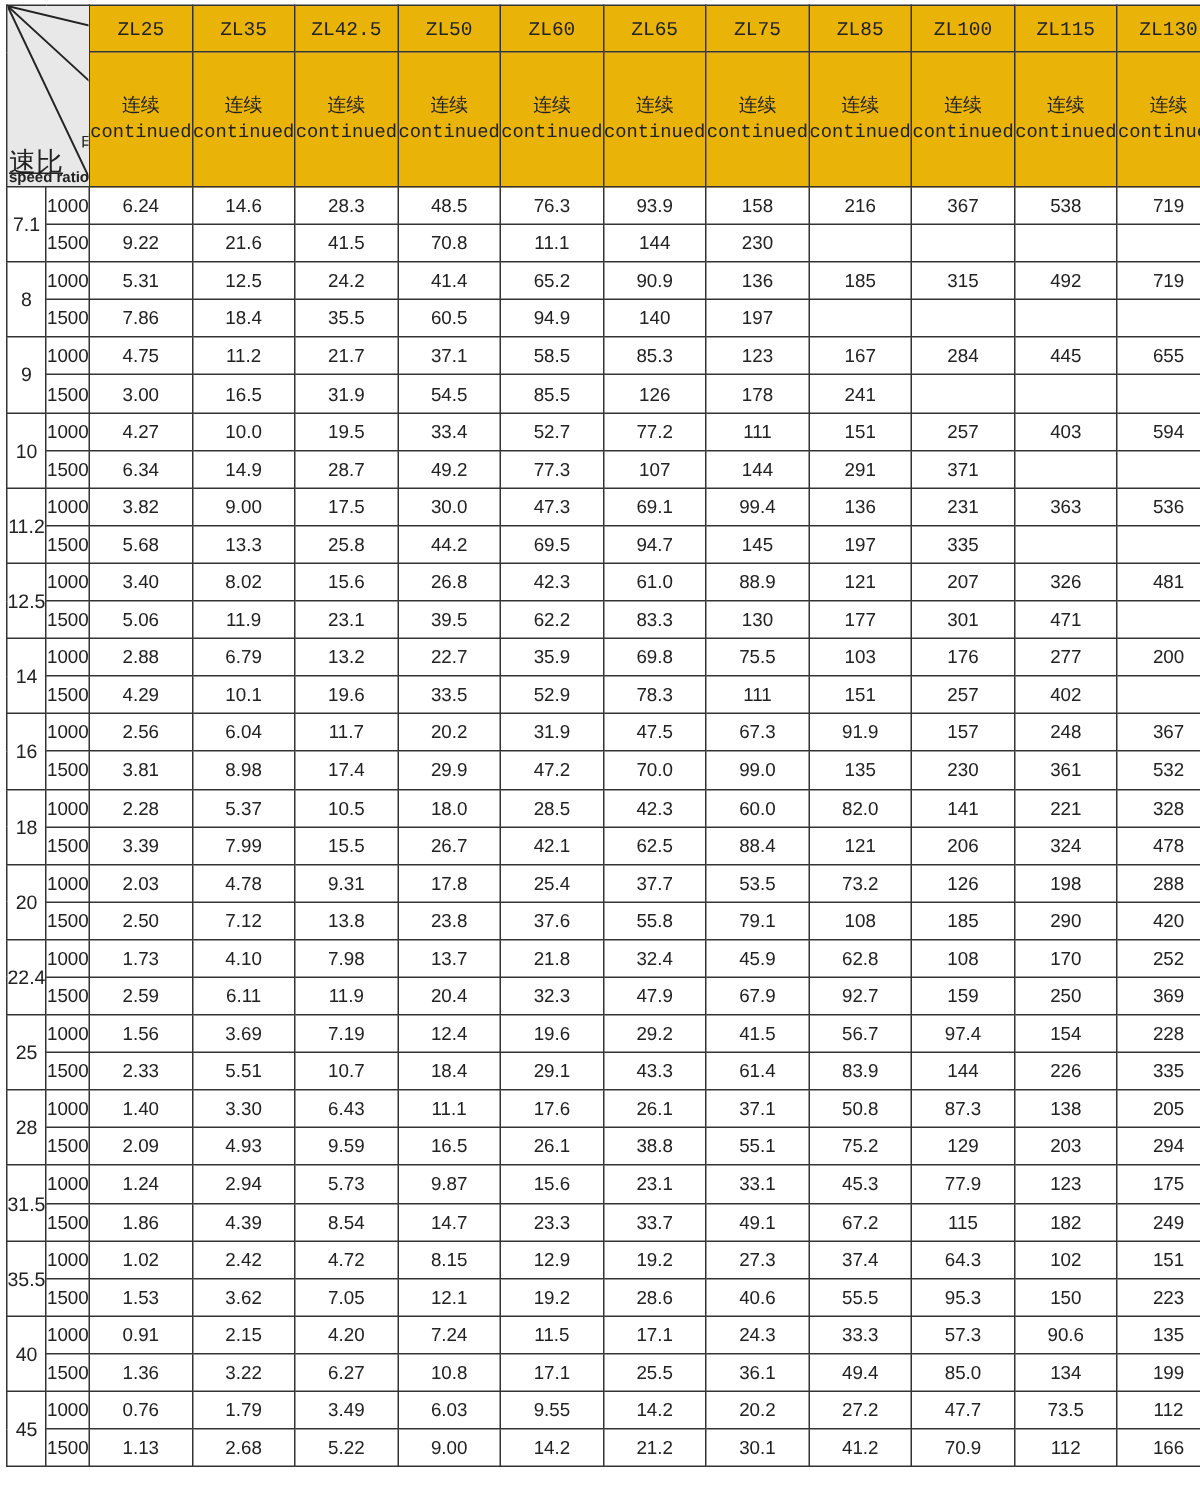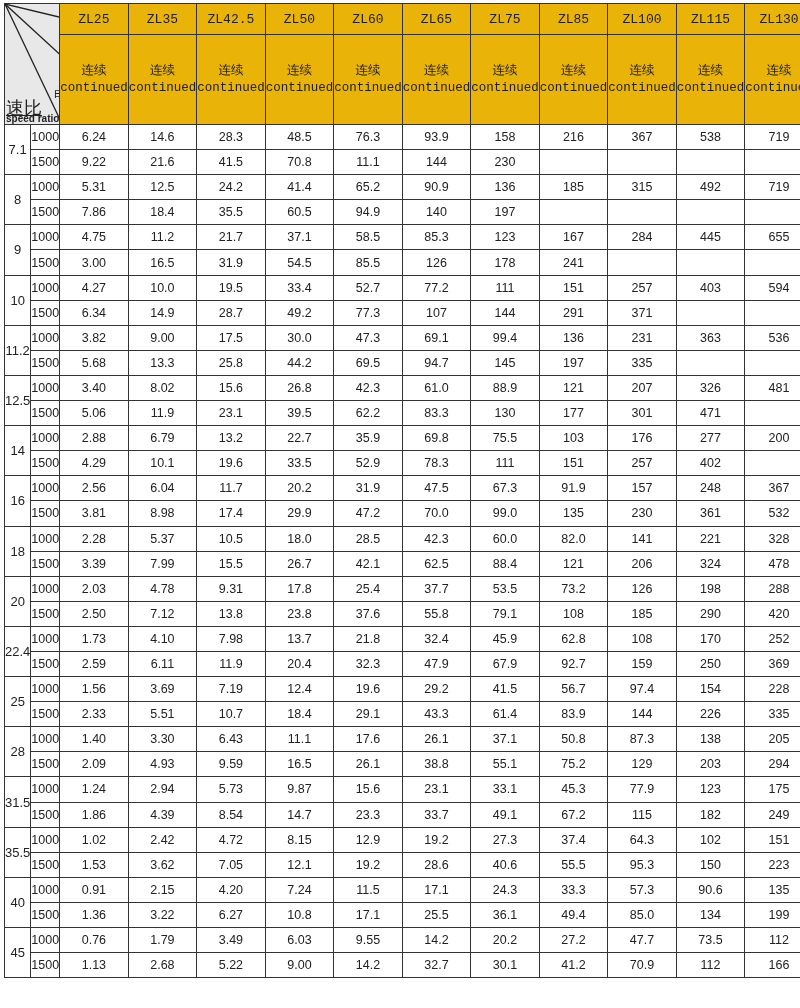--- a/index.html
+++ b/index.html
@@ -593,21 +593,21 @@
         <td>73.5</td>
         <td>112</td>
       </tr>
       <tr class="data-row">
         <td>1500</td>
         <td>1.13</td>
         <td>2.68</td>
         <td>5.22</td>
         <td>9.00</td>
         <td>14.2</td>
-        <td>32.7</td>
+        <td>21.2</td>
         <td>30.1</td>
         <td>41.2</td>
         <td>70.9</td>
         <td>112</td>
         <td>166</td>
       </tr>
     </tbody>
 </table>
 
 </body></html>

